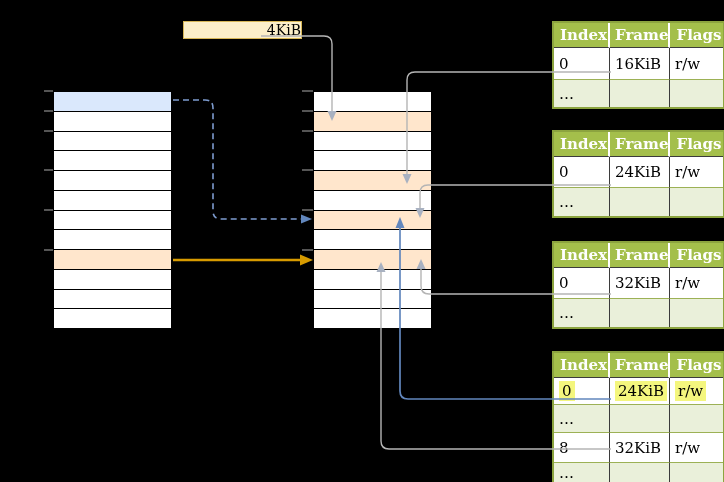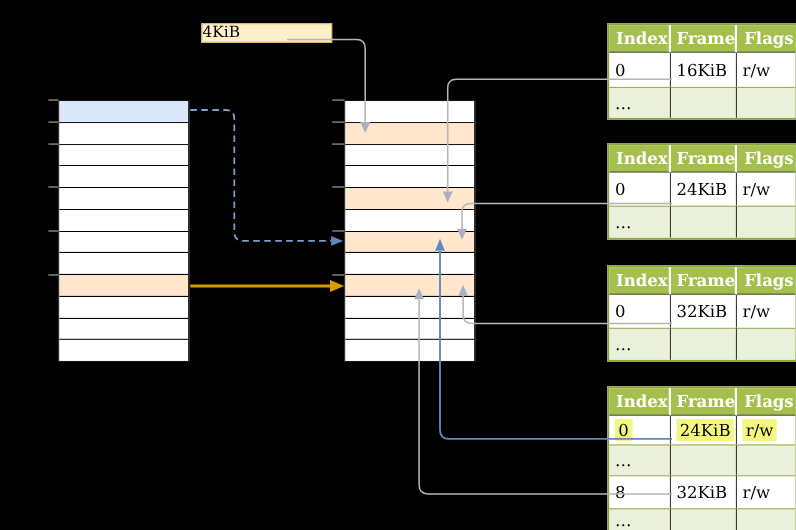--- a/index.html
+++ b/index.html
@@ -13,21 +13,21 @@
     border:1px solid #000;background:#fff;box-sizing:border-box;
   }
   .mem-row{flex:1;background:#fff;border-bottom:1px solid #000;}
   .mem-row:last-child{border-bottom:none;}
   .mem-row.blue{background:var(--row-blue);}
   .mem-row.orange{background:var(--row-orange);}
   
   .size-label{
     position:absolute;left:183px;top:21px;width:119px;height:18px;
     background:var(--label-bg);border:1px solid var(--label-border);
-    box-sizing:border-box;text-align:left;font-size:14px;line-height:16px;color:#000;
+    box-sizing:border-box;text-align:right;font-size:14px;line-height:16px;color:#000;
   }
   
   table.pt{
     position:absolute;left:552px;width:169px;border-collapse:separate;border-spacing:0;
     border:2px solid var(--table-border);background:#fff;table-layout:fixed;box-sizing:border-box;
   }
   table.pt th{
     background:var(--table-header-bg);color:#fff;font-weight:bold;font-size:15px;
     text-align:center;padding:0 0 0 5px;border-right:2px solid #fff;border-bottom:1px solid #3b3b3b;
     overflow:hidden;white-space:nowrap;

